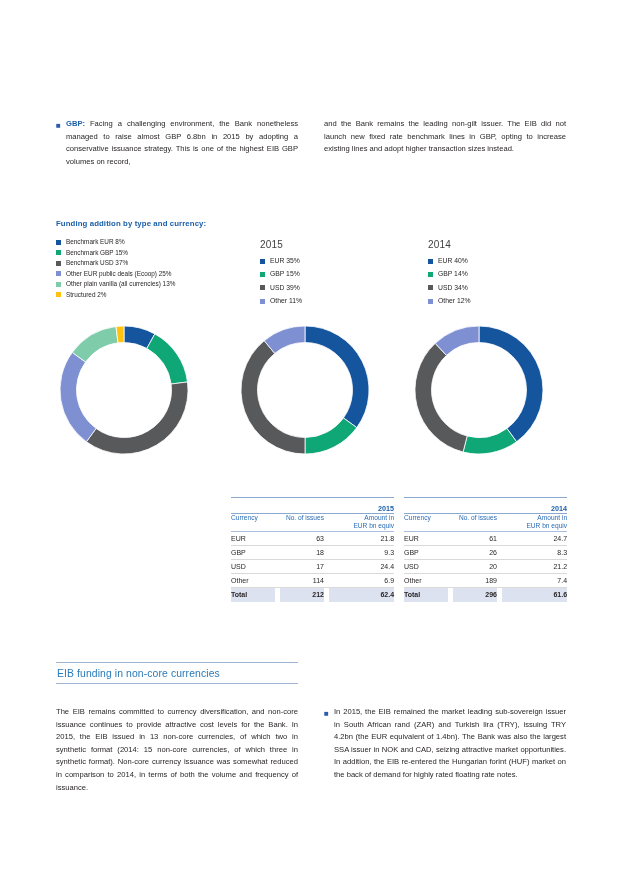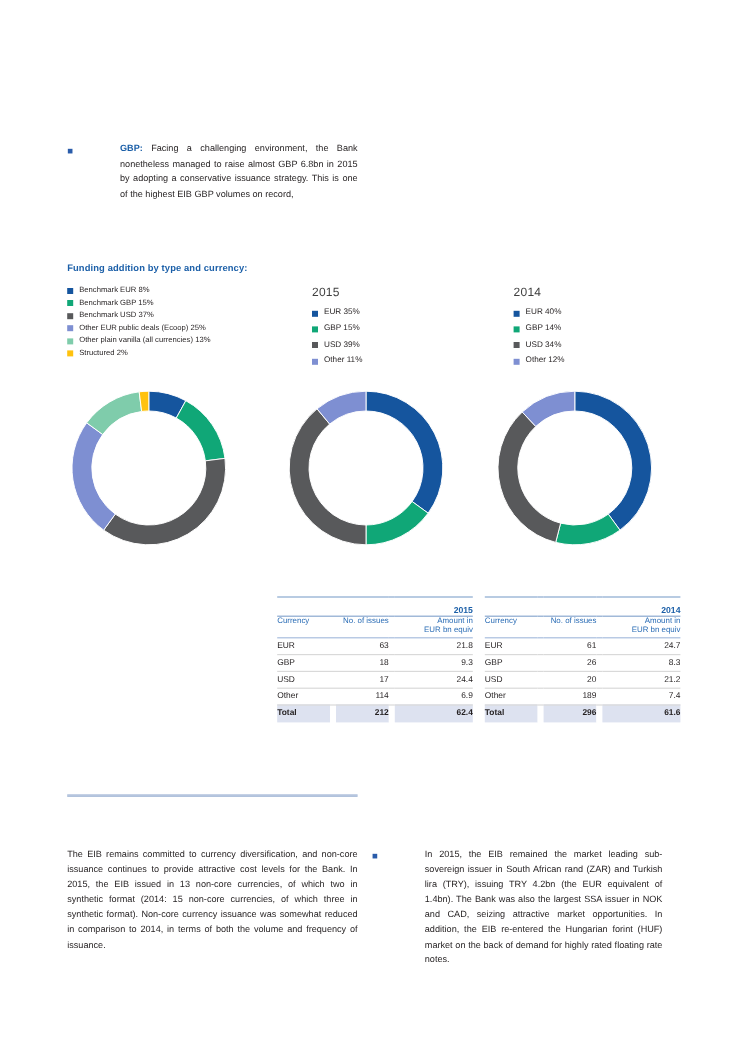--- a/index.html
+++ b/index.html
@@ -46,21 +46,20 @@
     width: 10px;
     flex: 0 0 10px;
     padding-top: 1px;
   }
   .bullet-text {
     flex: 1 1 auto;
     font-size: 7.6px;
     line-height: 12.6px;
     text-align: justify;
     color: #231f20;
-    margin-left: 34px;
   }
   .lead-label {
     color: #1b5fa8;
     font-weight: bold;
   }
   .plain-para {
     font-size: 7.6px;
     line-height: 12.6px;
     text-align: justify;
     color: #231f20;
@@ -232,34 +231,37 @@
     letter-spacing: 0.1px;
   }
 
   
   .bottom-cols {
     position: absolute;
     left: 56px;
     top: 706px;
     width: 510px;
     display: flex;
-    gap: 12px;
+    gap: 26px;
   }
 </style>
 </head>
 <body>
 
 <div class="page">
 
   <div class="top-cols">
     <div class="col">
       <div class="bullet-row">
         <div class="bullet-dot">■</div>
         <div class="bullet-text"><span class="lead-label">GBP:</span><span> Facing a challenging environment, the Bank nonetheless managed to raise almost GBP 6.8bn in 2015 by adopting a conservative issuance strategy. This is one of the highest EIB GBP volumes on record,</span></div>
       </div>
+    </div>
+    <div class="col">
+      <div class="plain-para">and the Bank remains the leading non-gilt issuer. The EIB did not launch new fixed rate benchmark lines in GBP, opting to increase existing lines and adopt higher transaction sizes instead.</div>
     </div>
   </div>
 
   <div class="fp-title">Funding addition by type and currency:</div>
 
   <div class="legend legend-main">
     <div class="legend-item">
       <span class="swatch" style="background:#15559E"></span>
       <span class="legend-label">Benchmark EUR 8%</span>
     </div>
@@ -459,20 +461,21 @@
         <td class="c-num">296</td>
         <td class="gap"></td>
         <td class="c-amt">61.6</td>
       </tr>
     </tbody>
       </table>
   </div>
 
   <div class="sec-head">
     <div class="rule-top"></div>
+    <div class="sec-title">EIB funding in non-core currencies</div>
     <div class="rule-bot"></div>
   </div>
 
   <div class="bottom-cols">
     <div class="col">
       <div class="plain-para">The EIB remains committed to currency diversification, and non-core issuance continues to provide attractive cost levels for the Bank. In 2015, the EIB issued in 13 non-core currencies, of which two in synthetic format (2014: 15 non-core currencies, of which three in synthetic format). Non-core currency issuance was somewhat reduced in comparison to 2014, in terms of both the volume and frequency of issuance.</div>
     </div>
     <div class="col">
       <div class="bullet-row">
         <div class="bullet-dot">■</div>

